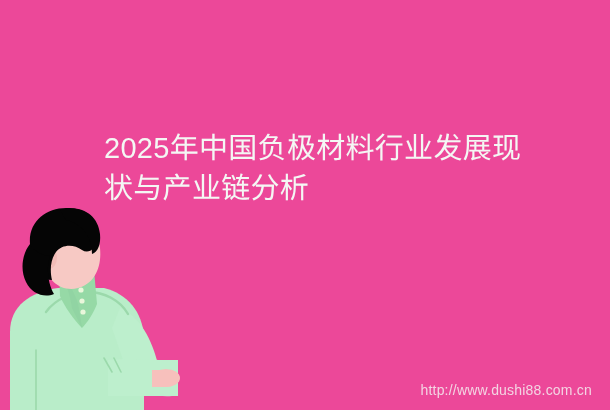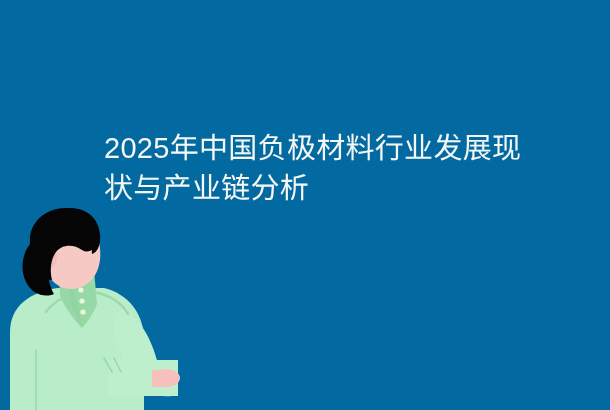--- a/index.html
+++ b/index.html
@@ -10,21 +10,21 @@
   body {
     background: #ffffff;
     font-family: "Liberation Sans", "DejaVu Sans", sans-serif;
   }
 
   #banner {
     position: relative;
     width: 610px;
     height: 410px;
     overflow: hidden;
-    background: #0369a1;
+    background: #ec4899;
   }
 
   
   #title {
     position: absolute;
     left: 104px;
     top: 128px;
     width: 420px;
     color: #f4f7f4;
     font-family: "Liberation Sans", "DejaVu Sans", sans-serif;
@@ -172,14 +172,15 @@
                  C 101 44, 98 52, 92 54
                  C 92 36, 82 24, 66 20
                  Z" fill="#050505"></path>
       </g>
 
     </svg>
   </div>
 
   <div id="title">2025年中国负极材料行业发展现状与产业链分析</div>
 
+  <div id="watermark">http://www.dushi88.com.cn</div>
 
 </div>
 
 </body></html>

